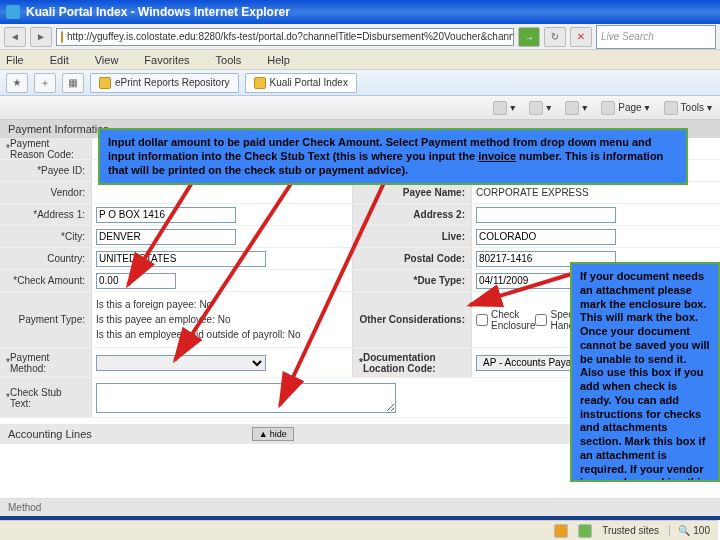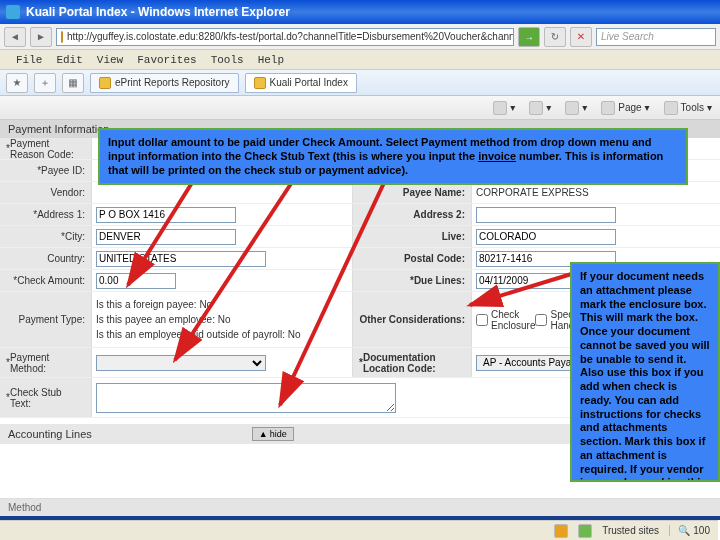--- a/index.html
+++ b/index.html
@@ -2,22 +2,22 @@
 <html><head>
 <meta charset="utf-8">
 <style>
   * { box-sizing: border-box; margin: 0; padding: 0; }
   body { font-family: Tahoma, Arial, sans-serif; font-size: 11px; background: #fff; width: 720px; height: 540px; overflow: hidden; position: relative; }
   .titlebar { height: 24px; background: linear-gradient(to bottom, #0a4fd8, #3b7de2 50%, #0a4fd8); color: #fff; display: flex; align-items: center; padding: 0 6px; font-weight: bold; font-size: 12px; }
   .titlebar-icon { width: 14px; height: 14px; background: #3da9e0; margin-right: 6px; border-radius: 2px; }
   .navbar { height: 26px; background: #f0f0f0; border-bottom: 1px solid #ccc; display: flex; align-items: center; padding: 0 4px; gap: 4px; }
   .nav-btn { width: 22px; height: 20px; background: #e8e8e8; border: 1px solid #bbb; border-radius: 2px; display: flex; align-items: center; justify-content: center; font-size: 10px; color: #666; }
   .addrbar { flex: 1; height: 18px; border: 1px solid #7f9db9; background: #fff; padding: 1px 4px; font-size: 10px; display: flex; align-items: center; color: #333; overflow: hidden; white-space: nowrap; }
-  .searchbox { width: 120px; height: 18px; border: 1px solid #7f9db9; background: #fff; padding: 1px 4px; font-size: 10px; color: #999; display: flex; align-items: center; font-style: italic; }
-  .menubar { height: 20px; background: #ece9d8; border-bottom: 1px solid #ccc; display: flex; align-items: center; padding: 0 16px; gap: 14px; font-size: 11px; color: #333; font-family: Liberation Mono, monospace; }
+  .searchbox { width: 120px; height: 24px; border: 1px solid #7f9db9; background: #fff; padding: 1px 4px; font-size: 10px; color: #999; display: flex; align-items: center; font-style: italic; }
+  .menubar { height: 20px; background: #ece9d8; border-bottom: 1px solid #ccc; display: flex; align-items: center; padding: 0 6px; gap: 26px; font-size: 11px; color: #333; }
   .tabbar { height: 26px; background: linear-gradient(to bottom,#eff5fb,#ddeaf7); border-bottom: 1px solid #b5c7de; display: flex; align-items: center; padding: 0 6px; gap: 6px; }
   .tab { height: 20px; border: 1px solid #a5b9d4; background: #f5f8fc; padding: 2px 8px; display: flex; align-items: center; gap: 4px; font-size: 10px; color: #333; border-radius: 2px 2px 0 0; }
   .toolbar2 { height: 24px; background: linear-gradient(to bottom,#f7f7f7,#e8e8e8); border-bottom: 1px solid #ccc; display: flex; align-items: center; justify-content: flex-end; padding: 0 8px; gap: 14px; font-size: 10px; color: #333; }
   .tool-item { display: flex; align-items: center; gap: 3px; }
   .ti-icon { width: 14px; height: 14px; background: #d9d9d9; border: 1px solid #bbb; border-radius: 2px; }
   
   .page { position: relative; background: #fff; }
   .section-bar { background: #d8d8d8; height: 18px; display: flex; align-items: center; padding: 0 8px; font-size: 11px; color: #333; }
   
   .form-row { display: flex; height: 22px; border-bottom: 1px solid #eee; }
@@ -164,21 +164,21 @@
     <div class="form-cell">
         <input value="80217-1416" style="">
       </div>
   </div>
 
   <div class="form-row">
     <div class="form-label req">Check Amount:</div>
     <div class="form-cell" style="flex:0 0 260px;">
         <input style="width: 80px;" value="0.00">
       </div>
-    <div class="form-label2 req">Due Lines:</div>
+    <div class="form-label2 req">Due Type:</div>
     <div class="form-cell">
         <input style="width: 104px;" value="04/11/2009">
         <span style="margin-left:3px;">📅</span>
       </div>
   </div>
 
   <div class="form-row tall-row" style="height:56px;">
     <div class="form-label">Payment Type:</div>
     <div class="form-cell" style="flex:0 0 260px; flex-direction:column; align-items:flex-start; justify-content:center;">
       <div class="ro-text">Is this a foreign payee: No</div>

